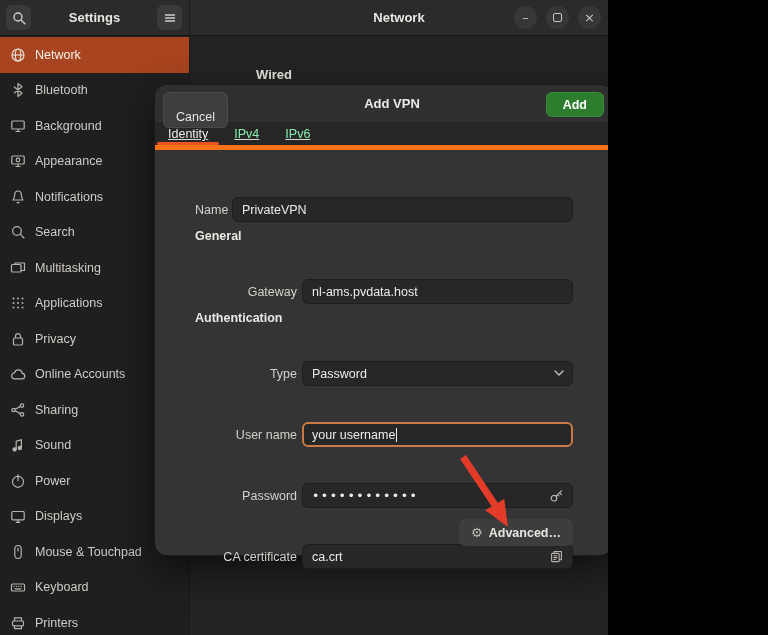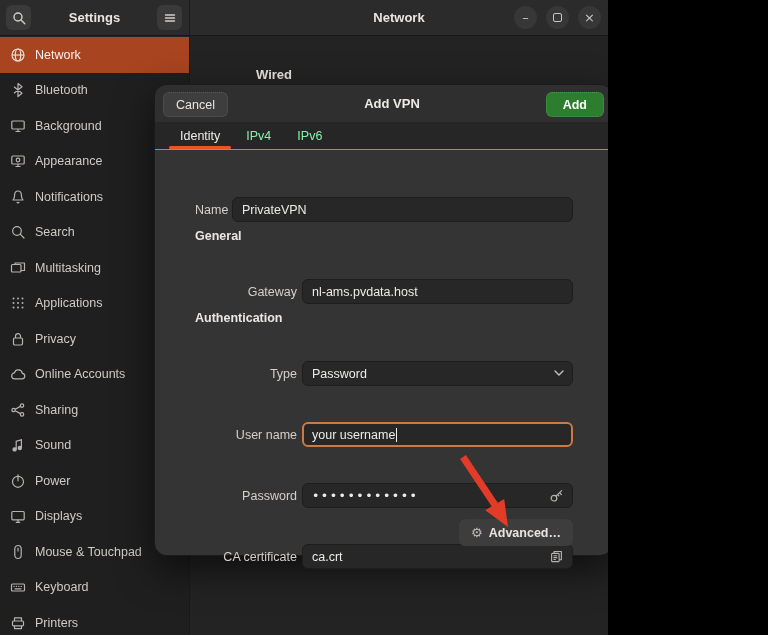--- a/index.html
+++ b/index.html
@@ -44,25 +44,25 @@
   .gear-btn { width:29px; height:27px; border-radius:7px; background:#383838; border:none; cursor:pointer;
     display:flex; align-items:center; justify-content:center; }
   .gear-glyph { font-family:"DejaVu Sans", sans-serif; font-size:13px; color:#c0bdb8; line-height:1; }
   .off-label { font-size:12px; color:#b9b5b0; }
   
   .dialog { position:absolute; left:155px; top:85px; width:457px; height:470px; background:#343434; border-radius:12px;
     box-shadow:0 0 0 1px #1b1b1b, 0 14px 38px rgba(0,0,0,.62); z-index:5; }
   .dlg-header { position:relative; height:38px; background:#2f2f2f; border-radius:12px 12px 0 0; border-bottom:1px solid #252525;
     display:flex; align-items:center; }
   .dlg-title { position:absolute; left:0; right:0; text-align:center; font-weight:bold; font-size:13px; color:#eceae6;padding-left:17px; }
-  .btn-cancel { position:absolute; left:8px; top:7px; height:25px; padding:4px 12px; background:#3e3e3e; color:#e8e5e1;
+  .btn-cancel { position:absolute; left:8px; top:7px; height:25px; padding:17px 12px; background:#3e3e3e; color:#e8e5e1;
     border:1px dotted #5a5a5a; border-radius:6px; font-size:12.5px; cursor:pointer; font-family:inherit; }
   .btn-add { position:absolute; right:8px; top:7px; height:25px; padding:0 16px; background:#2d7d2e; color:#fff;
     border:1px dotted #4a9a4b; border-radius:6px; font-size:12.5px; font-weight:bold; cursor:pointer; font-family:inherit; }
-  .dlg-tabs { display:flex; height:27px; background:#262626; border-bottom:1px solid #f97316; padding-left:12px; }
+  .dlg-tabs { display:flex; height:27px; background:#262626; border-bottom:5px solid #f97316; padding-left:0;text-decoration:underline; }
   .tab { position:relative; padding:0 13px; display:flex; align-items:center; font-size:12.5px; color:#86efac; cursor:pointer; }
   .tab.active { color:#f0ede9; }
   .tab.active::after { content:""; position:absolute; left:2px; right:2px; bottom:0; height:3px; background:#e95420; border-radius:2px; }
   .dlg-form { padding:11px 39px 0 40px; }
   .frow { display:flex; align-items:center; margin-bottom:6px;margin-top:36px; }
   .flabel { font-size:12.5px; color:#d4d0cb; text-align:right; margin-right:5px; flex:0 0 auto; }
   .w-name .flabel { width:32px; }
   .w-std .flabel { width:102px; }
   .fsection { font-weight:bold; font-size:12.5px; color:#ebe8e4; margin:7px 0 6px 0; }
   .field { position:relative; flex:1; height:25px; background:#272727; border:1px solid #1d1d1d; border-radius:6px;

